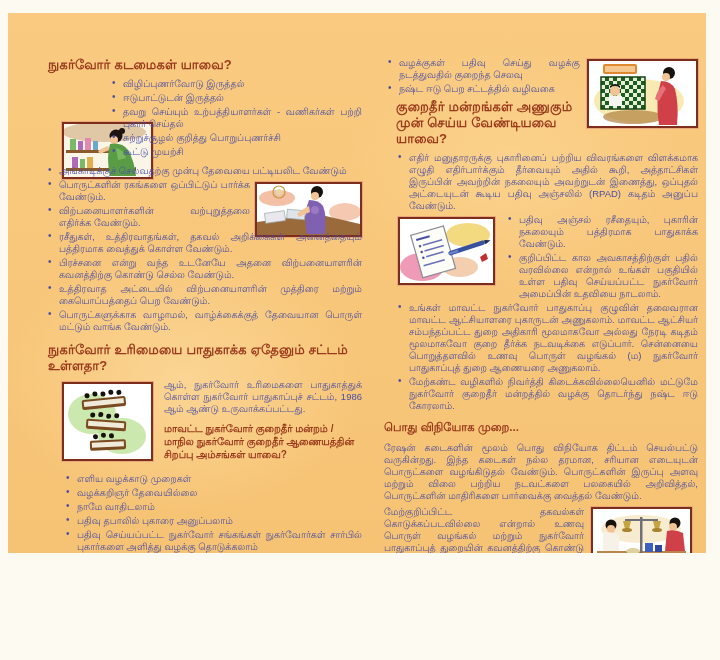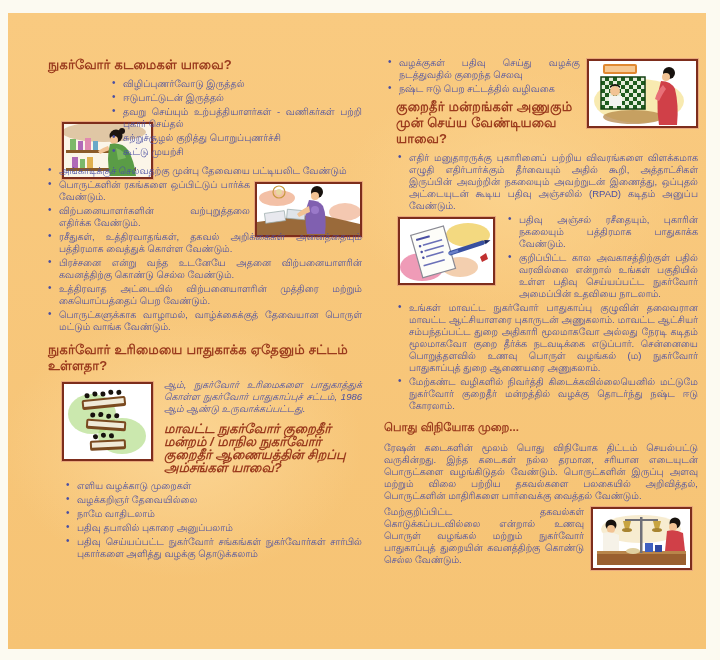--- a/index.html
+++ b/index.html
@@ -3,21 +3,21 @@
 <meta charset="utf-8">
 <style>
   html,body { margin:0; padding:0; }
   body {
     width:720px; height:660px; position:relative;
     background:#fcfaf1;
     font-family:"Liberation Sans","DejaVu Sans",sans-serif;
     overflow:hidden;
   }
   .page {
-    position:absolute; left:8px; top:13px; width:698px; height:636px;
+    position:absolute; left:8px; top:13px; width:698px; height:540px;
     background:
       radial-gradient(ellipse 300px 220px at 25% 68%, #fbd594 0%, rgba(251,213,148,0) 60%),
       radial-gradient(ellipse 280px 200px at 72% 28%, #fbd28c 0%, rgba(251,210,140,0) 60%),
       linear-gradient(#f9ca80, #f6c374);
     overflow:hidden;
   }
   .col { position:absolute; top:44px; }
   .col-left  { left:40px;  width:314px; }
   .col-right { left:376px; width:314px; }
 
@@ -39,23 +39,23 @@
   .illus {
     position:absolute; background:#fff;
     border:2px solid #7d2d1c; box-shadow:0 0 0 1px #e8a87c;
   }
   .illus svg { display:block; }
 
   
   .s1-list { margin-left:64px; }
   .s2 { margin-top:7px; }
   .pr-img { padding-right:112px; }
-  .law-row { position:relative; min-height:88px; margin-bottom:1px;font-style:italic; }
+  .law-row { position:relative; min-height:88px; margin-bottom:1px; }
   .law-text { margin-left:116px; }
-  .red-q { color:#9a3a1d; font-weight:bold; font-size:13px; line-height:13px; margin:7px 0 0 0; }
+  .red-q { color:#9a3a1d; font-weight:bold; font-size:10px; line-height:13px; margin:7px 0 0 0; }
   .s3-list { margin-left:18px; margin-top:6px; }
 
   
   .r1 { position:relative; }
   .r1-head { margin:4px 0 5px 12px; padding-right:98px; }
   .mid-row { position:relative; min-height:74px; margin-top:2px; }
   .mid-list { margin-left:124px; }
   .r-list { margin-left:4px; }
   .r3-head { margin-top:10px; }
   .para2-row { position:relative; min-height:64px; }
@@ -248,21 +248,21 @@
         </ul>
       </div>
       <ul class="bullets r-list" style="margin-left:14px;">
         <li>உங்கள் மாவட்ட நுகர்வோர் பாதுகாப்பு குழுவின் தலைவரான மாவட்ட ஆட்சியாளரை புகாருடன் அணுகலாம். மாவட்ட ஆட்சியர் சம்பந்தப்பட்ட துறை அதிகாரி மூலமாகவோ அல்லது நேரடி கடிதம் மூலமாகவோ குறை தீர்க்க நடவடிக்கை எடுப்பார். சென்னையை பொறுத்தளவில் உணவு பொருள் வழங்கல் (ம) நுகர்வோர் பாதுகாப்புத் துறை ஆணையரை அணுகலாம்.</li>
         <li>மேற்கண்ட வழிகளில் நிவர்த்தி கிடைக்கவில்லையெனில் மட்டுமே நுகர்வோர் குறைதீர் மன்றத்தில் வழக்கு தொடர்ந்து நஷ்ட ஈடு கோரலாம்.</li>
       </ul>
     </div>
 
     <div class="section">
       <div class="sub-heading">பொது விநியோக முறை...</div>
-      <p class="body-text">ரேஷன் கடைகளின் மூலம் பொது விநியோக திட்டம் செயல்பட்டு வருகின்றது. இந்த கடைகள் நல்ல தரமான, சரியான எடையுடன் பொருட்களை வழங்கிடுதல் வேண்டும். பொருட்களின் இருப்பு அளவு மற்றும் விலை பற்றிய தகவல்களை பலகையில் அறிவித்தல், பொருட்களின் மாதிரிகளை பார்வைக்கு வைத்தல் வேண்டும்.</p>
+      <p class="body-text">ரேஷன் கடைகளின் மூலம் பொது விநியோக திட்டம் செயல்பட்டு வருகின்றது. இந்த கடைகள் நல்ல தரமான, சரியான எடையுடன் பொருட்களை வழங்கிடுதல் வேண்டும். பொருட்களின் இருப்பு அளவு மற்றும் விலை பற்றிய நடவட்களை பலகையில் அறிவித்தல், பொருட்களின் மாதிரிகளை பார்வைக்கு வைத்தல் வேண்டும்.</p>
       <div class="para2-row">
         <div class="illus" style="right:6px; top:1px; width:97px; height:59px;">
           <svg width="97" height="59" viewBox="0 0 97 59">
             <rect width="97" height="59" fill="#ffffff"></rect>
             <ellipse cx="48" cy="20" rx="40" ry="14" fill="#f2e0b0" opacity="0.6"></ellipse>
             <rect x="4" y="44" width="89" height="12" fill="#9a6030"></rect>
             <rect x="4" y="42" width="89" height="3" fill="#b8854a"></rect>
             <rect x="47" y="8" width="2.5" height="36" fill="#707078"></rect>
             <rect x="32" y="10" width="33" height="2" fill="#707078"></rect>
             <path d="M30 12 L38 12 L36 20 L32 20 Z" fill="#c8a440"></path>

